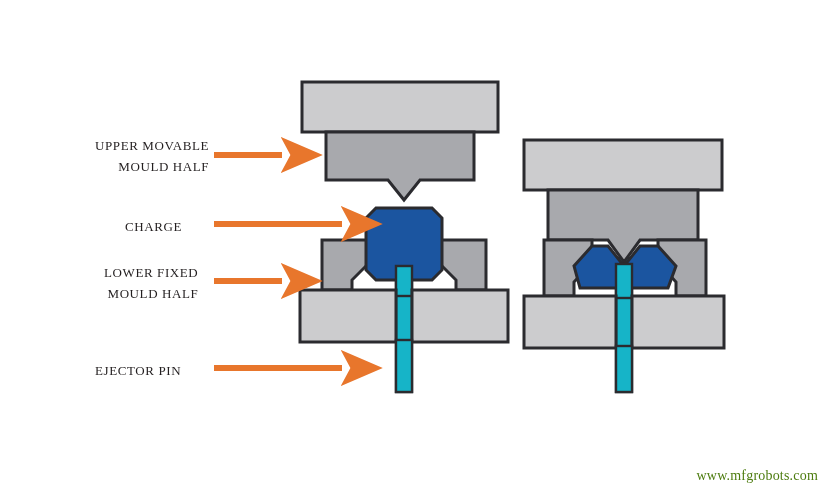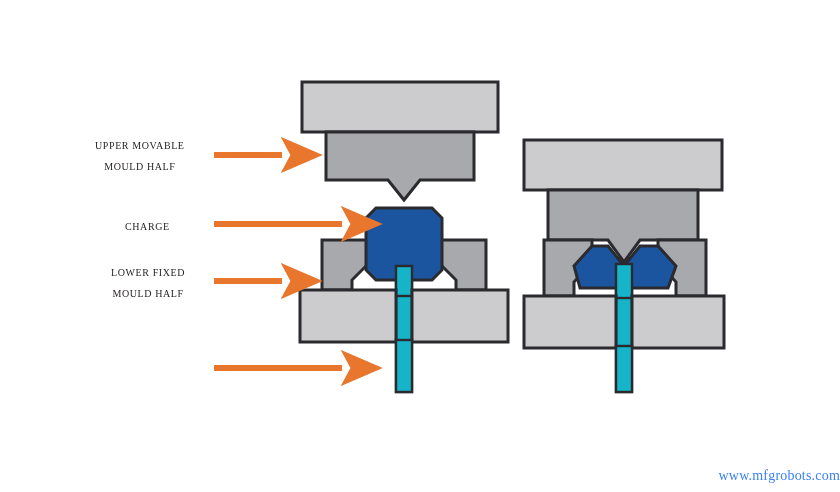--- a/index.html
+++ b/index.html
@@ -18,31 +18,31 @@
     position: absolute;
     left: 0;
     top: 0;
     width: 840px;
     height: 492px;
   }
   .label-text {
     position: absolute;
     color: #231f20;
     font-family: "Liberation Serif", "DejaVu Serif", serif;
-    font-size: 10px;
+    font-size: 13px;
     letter-spacing: 0.6px;
     line-height: 21px;
     white-space: pre-line;
-    text-align: center;
+    text-align: right;
   }
   #watermark {
     position: absolute;
-    right: 0;
+    right: 22px;
     bottom: 8px;
-    color: #3b82f6;
+    color: #4d7c0f;
     font-family: "Liberation Serif", "DejaVu Serif", serif;
     font-size: 14px;
     letter-spacing: 0.2px;
   }
 </style>
 </head>
 <body>
 
 <div id="diagram-root">
 
@@ -108,18 +108,19 @@
       <line x1="214" y1="368" x2="342" y2="368" stroke="#e8762c" stroke-width="6" marker-end="url(#arrowhead)"></line>
     </g>
   </svg>
 
   
   <div class="label-text" style="left:95px; top:135px;">UPPER MOVABLE
 MOULD HALF</div>
 
   <div class="label-text" style="left:95px; top:216px;margin-left:30px;">CHARGE</div>
 
-  <div class="label-text" style="left:111px; top:262px;">LOWER FIXED
+  <div class="label-text" style="left:104px; top:262px;">LOWER FIXED
 MOULD HALF</div>
 
+  <div class="label-text" style="left:95px; top:360px;">EJECTOR PIN</div>
 
   <div id="watermark">www.mfgrobots.com</div>
 </div>
 
 </body></html>

